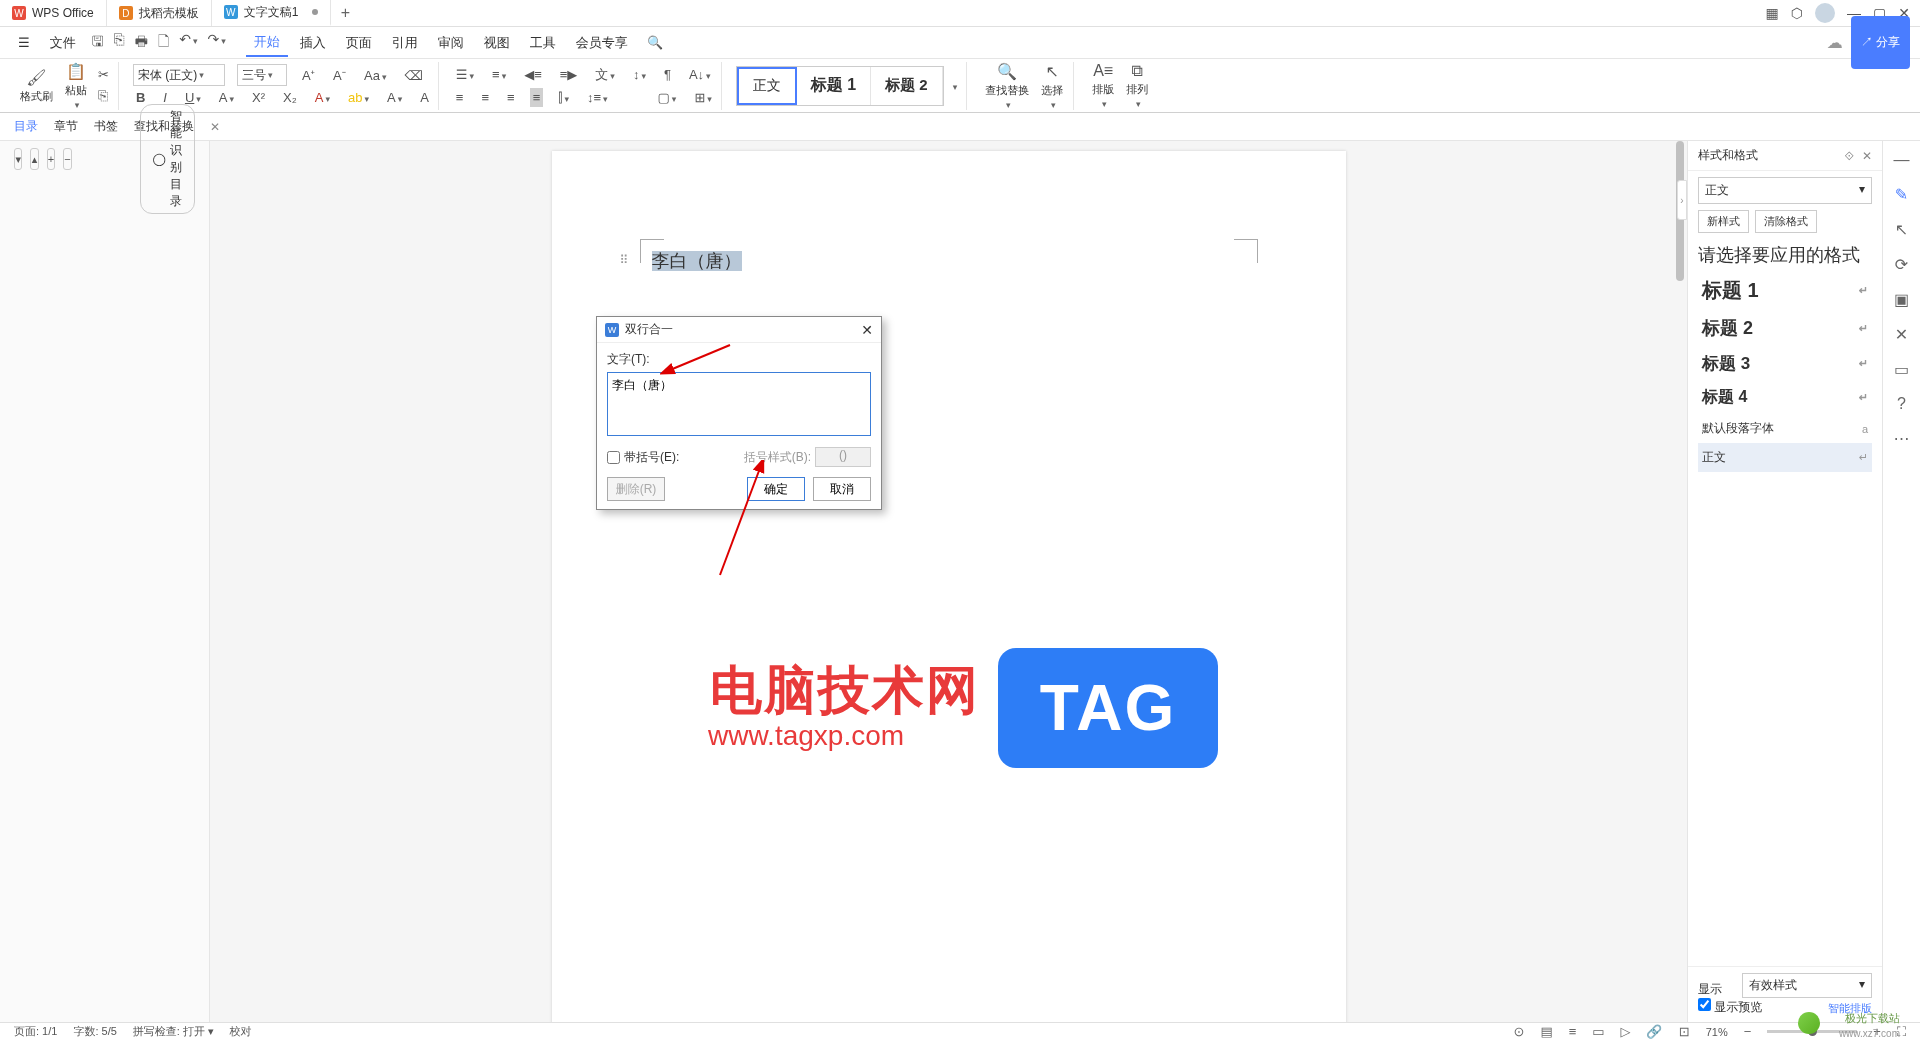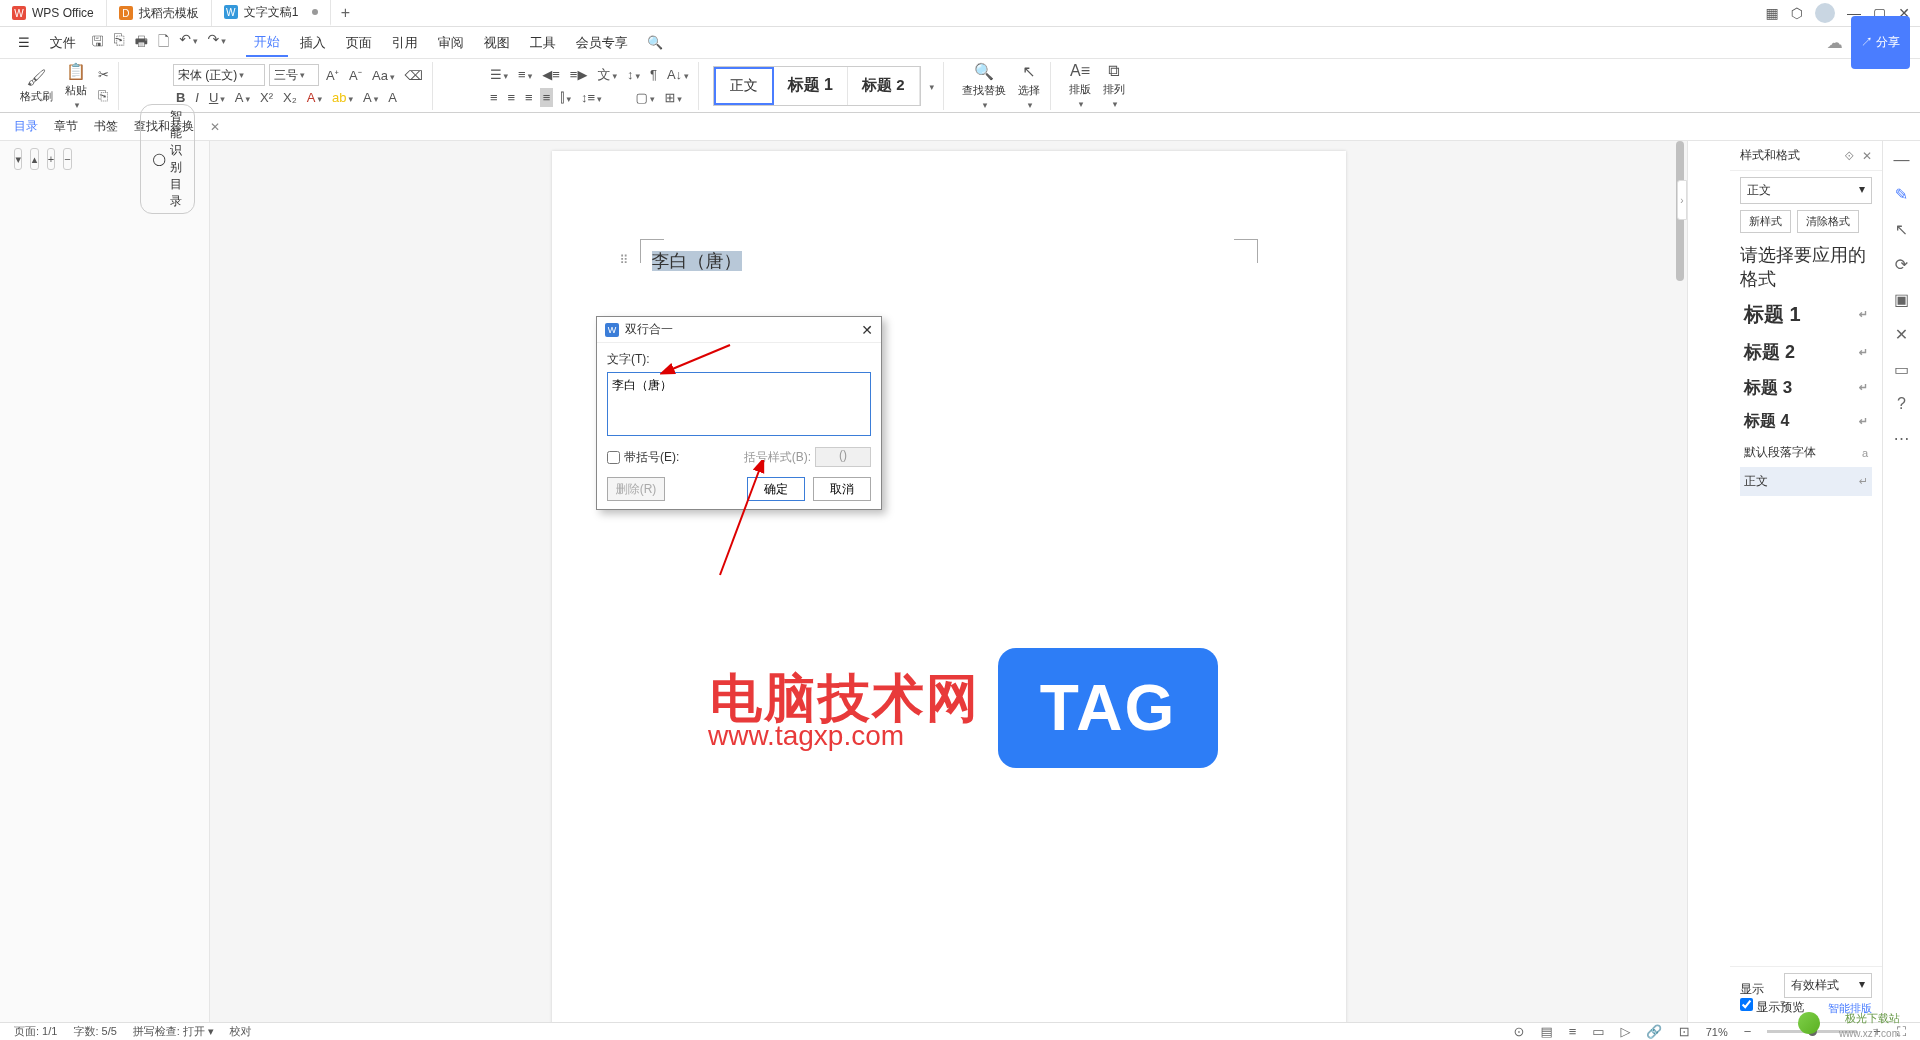--- a/index.html
+++ b/index.html
@@ -34,21 +34,21 @@
 .ribbon { height: 54px; display: flex; align-items: center; padding: 2px 10px; gap: 8px; border-bottom: 1px solid #d0d0d0; background: #fff; }
 .ribbon-group { display: flex; align-items: center; gap: 4px; padding: 0 6px; border-right: 1px solid #e5e5e5; height: 48px; }
 .ribbon-group:last-child { border-right: none; }
 .rbtn { display: flex; flex-direction: column; align-items: center; justify-content: center; padding: 2px 4px; font-size: 11px; color: #333; cursor: pointer; gap: 2px; }
 .rbtn-icon { font-size: 16px; color: #555; }
 .rbtn-small { padding: 2px 3px; font-size: 13px; color: #555; cursor: pointer; }
 .combo { height: 22px; border: 1px solid #ccc; padding: 0 4px; font-size: 12px; display: flex; align-items: center; background: #fff; }
 .combo.font { width: 92px; }
 .combo.size { width: 50px; }
 .ribbon-stack { display: flex; flex-direction: column; gap: 2px; }
-.ribbon-row { display: flex; gap: 4px; align-items: center; margin-left: 40px; }
+.ribbon-row { display: flex; gap: 12px; align-items: center; }
 .style-gallery { display: flex; gap: 0; border: 1px solid #ccc; height: 40px; align-items: center; }
 .style-item { padding: 0 14px; height: 38px; display: flex; align-items: center; font-size: 14px; border-right: 1px solid #e5e5e5; }
 .style-item.selected { border: 2px solid #4a7dff; }
 .dropdown-arrow::after { content: "▾"; font-size: 9px; margin-left: 2px; color: #666; }
 
 
 .navtabs { height: 28px; display: flex; align-items: center; padding: 0 14px; gap: 16px; border-bottom: 1px solid #e5e5e5; font-size: 12px; }
 .navtab { color: #333; cursor: pointer; }
 .navtab.active { color: #4a7dff; font-weight: 500; }
 .navtab-close { color: #888; cursor: pointer; }
@@ -66,21 +66,21 @@
 .page-corner { position: absolute; width: 24px; height: 24px; }
 .page-corner.tl { top: 88px; left: 88px; border-left: 1px solid #aaa; border-top: 1px solid #aaa; }
 .page-corner.tr { top: 88px; right: 88px; border-right: 1px solid #aaa; border-top: 1px solid #aaa; }
 .doc-text { position: absolute; top: 98px; left: 100px; font-size: 18px; font-family: SimSun, serif; }
 .doc-text .sel { background: #b8c8d8; }
 .drag-dots { position: absolute; left: 68px; top: 102px; color: #999; font-size: 12px; }
 .scroll-track { position: absolute; right: 0; top: 0; width: 14px; height: 100%; }
 .scroll-thumb { position: absolute; right: 3px; width: 8px; background: #c0c0c0; border-radius: 4px; }
 
 
-.rightpane { width: 195px; background: #fff; border-left: 1px solid #e5e5e5; display: flex; flex-direction: column; padding-left: 42px; }
+.rightpane { width: 195px; background: #fff; border-left: 1px solid #e5e5e5; display: flex; flex-direction: column; }
 .rightpane-header { display: flex; justify-content: space-between; align-items: center; padding: 6px 10px; font-size: 12px; border-bottom: 1px solid #eee; }
 .rp-close { display: flex; gap: 8px; color: #888; }
 .rp-combo { margin: 6px 10px; border: 1px solid #ccc; padding: 4px 6px; font-size: 12px; display: flex; justify-content: space-between; }
 .rp-btns { display: flex; gap: 6px; padding: 0 10px 6px; }
 .rp-btn { border: 1px solid #ccc; padding: 3px 8px; font-size: 11px; cursor: pointer; }
 .rp-label { padding: 4px 10px; font-size: 18px; color: #333; }
 .rp-list { flex: 1; overflow: auto; padding: 0 10px; }
 .rp-item { padding: 6px 4px; display: flex; justify-content: space-between; align-items: center; font-size: 14px; cursor: pointer; }
 .rp-item.h1 { font-size: 20px; font-weight: bold; font-family: SimSun; }
 .rp-item.h2 { font-size: 18px; font-weight: bold; font-family: SimSun; }
@@ -112,21 +112,21 @@
 .dlg-bracket-combo { width: 56px; height: 20px; border: 1px solid #ccc; background: #f0f0f0; font-size: 12px; text-align: center; color: #999; }
 .dlg-buttons { display: flex; gap: 8px; margin-top: 10px; justify-content: space-between; }
 .dlg-btn { width: 58px; height: 24px; border: 1px solid #aaa; background: #fff; font-size: 12px; cursor: pointer; }
 .dlg-btn.primary { border: 1.5px solid #3b7dd8; }
 .dlg-btn.disabled { color: #aaa; background: #f5f5f5; }
 
 
 .arrow { position: absolute; z-index: 200; pointer-events: none; }
 
 
-.watermark1 { position: absolute; left: 710px; top: 656px; font-size: 52px; font-weight: bold; color: #e83a3a; letter-spacing: 2px; z-index: 50; margin-top: 8px; }
+.watermark1 { position: absolute; left: 710px; top: 656px; font-size: 52px; font-weight: bold; color: #e83a3a; letter-spacing: 2px; z-index: 50; }
 .watermark1b { position: absolute; left: 708px; top: 720px; font-size: 28px; color: #e83a3a; z-index: 50; }
 .watermark2 { position: absolute; left: 998px; top: 648px; width: 220px; height: 120px; background: #2d7df6; color: #fff; border-radius: 18px; display: flex; align-items: center; justify-content: center; font-size: 64px; font-weight: 900; letter-spacing: 2px; z-index: 50; font-family: Arial; }
 .watermark3 { position: absolute; right: 20px; bottom: 14px; font-size: 11px; color: #6a9b4a; z-index: 50; }
 .watermark3b { position: absolute; right: 20px; bottom: 1px; font-size: 10px; color: #999; z-index: 50; }
 .watermark3-icon { position: absolute; right: 100px; bottom: 6px; width: 22px; height: 22px; border-radius: 50%; background: linear-gradient(135deg,#7fd04a,#5ab021); z-index: 50; }
 
 
 .statusbar { position: absolute; bottom: 0; left: 0; right: 0; height: 18px; background: #fff; border-top: 1px solid #e0e0e0; display: flex; align-items: center; padding: 0 14px; font-size: 11px; color: #555; gap: 16px; }
 .statusbar .spacer { flex: 1; }
 .statusbar .sicon { color: #666; font-size: 13px; cursor: pointer; }

